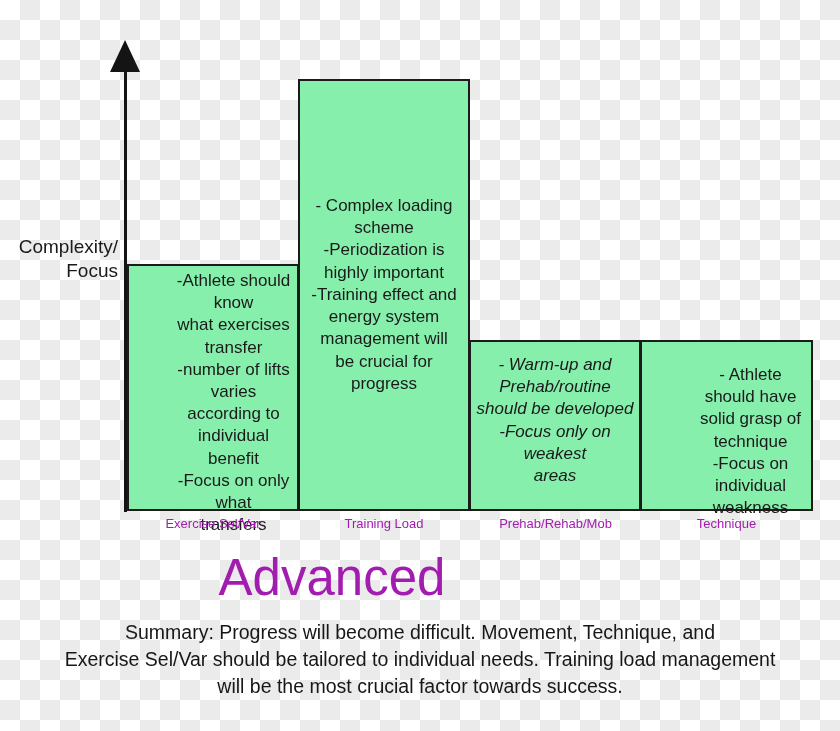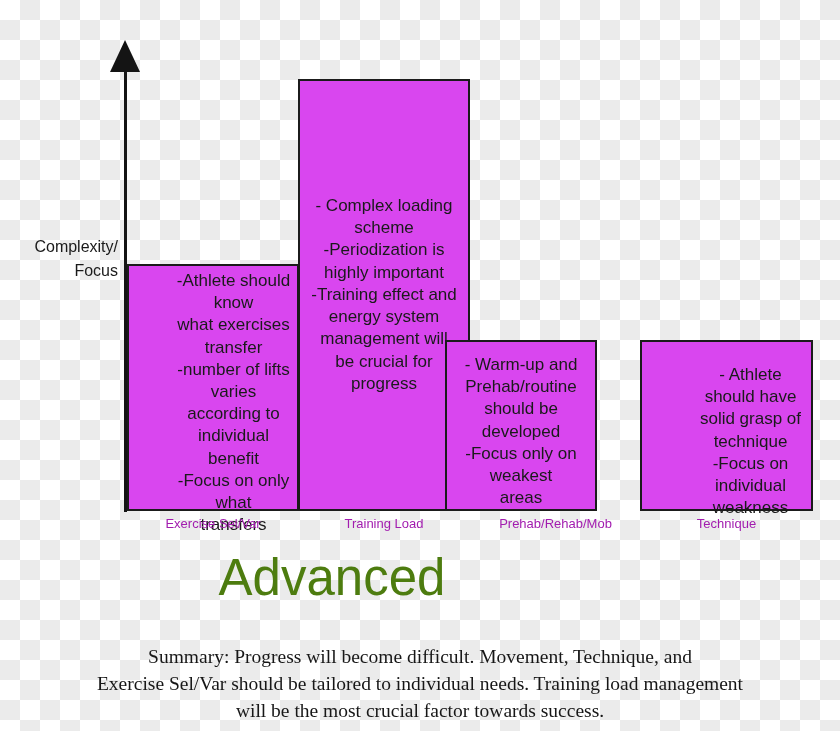--- a/index.html
+++ b/index.html
@@ -48,49 +48,49 @@
     border-bottom: 32px solid #141414;
   }
 
   
   .axis-label {
     position: absolute;
     left: 0px;
     top: 235px;
     width: 118px;
     text-align: right;
-    font-size: 16px;
+    font-size: 19px;
     line-height: 24px;
     color: #1a1a1a;
     white-space: pre-line;
   }
 
   
   .bar {
     position: absolute;
     box-sizing: border-box;
-    background: #d946ef;
+    background: #86efac;
     border: 2px solid #1b1b1b;
     display: flex;
     align-items: center;
     justify-content: center;
   }
   .bar-text {
     text-align: center;
     font-size: 17px;
     line-height: 22.2px;
     color: #1a1a1a;
     white-space: pre-line;
     padding: 0 4px;
     width: 100%;
   }
 
   #bar-0 { left: 127px; top: 264px; width: 172px; height: 247px; }
   #bar-1 { left: 298px; top: 79px;  width: 172px; height: 432px; }
-  #bar-2 { left: 445px; top: 340px; width: 152px; height: 171px; }
+  #bar-2 { left: 469px; top: 340px; width: 172px; height: 171px; font-style: italic; }
   #bar-3 { left: 640px; top: 340px; width: 173px; height: 171px; padding-left: 48px; }
 
   #bar-0 .bar-text { align-self: flex-start; margin-top: 4px; padding-left: 45px; }
   #bar-2 .bar-text { align-self: flex-start; margin-top: 12px; }
   #bar-3 .bar-text { align-self: flex-start; margin-top: 22px; }
 
   
   .cat-label {
     position: absolute;
     top: 512px;
@@ -109,36 +109,35 @@
   
   .chart-title {
     position: absolute;
     left: 0;
     top: 548px;
     width: 664px;
     text-align: center;
     font-size: 51px;
     line-height: 60px;
     font-weight: 400;
-    color: #4d7c0f;
+    color: #a21caf;
     letter-spacing: 0px;
   }
 
   
   .summary {
     position: absolute;
     left: 14px;
-    top: 643px;
+    top: 619px;
     width: 812px;
     text-align: center;
     font-size: 19.5px;
     line-height: 27px;
     color: #171717;
     white-space: pre-line;
-    font-family: Liberation Serif, serif;
   }
 </style>
 </head>
 <body>
 
 <div id="stage">
 
   <div class="axis-line"></div>
   <div class="axis-arrow"></div>
 

